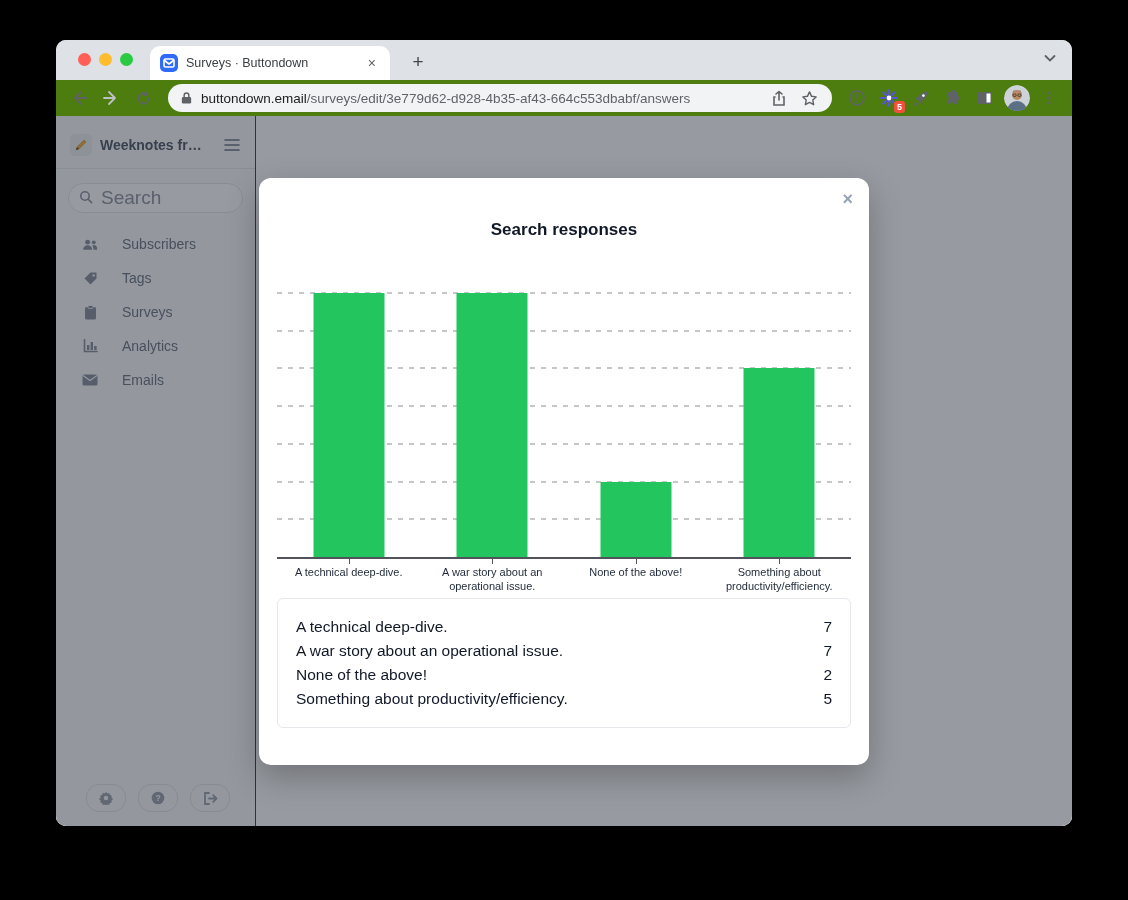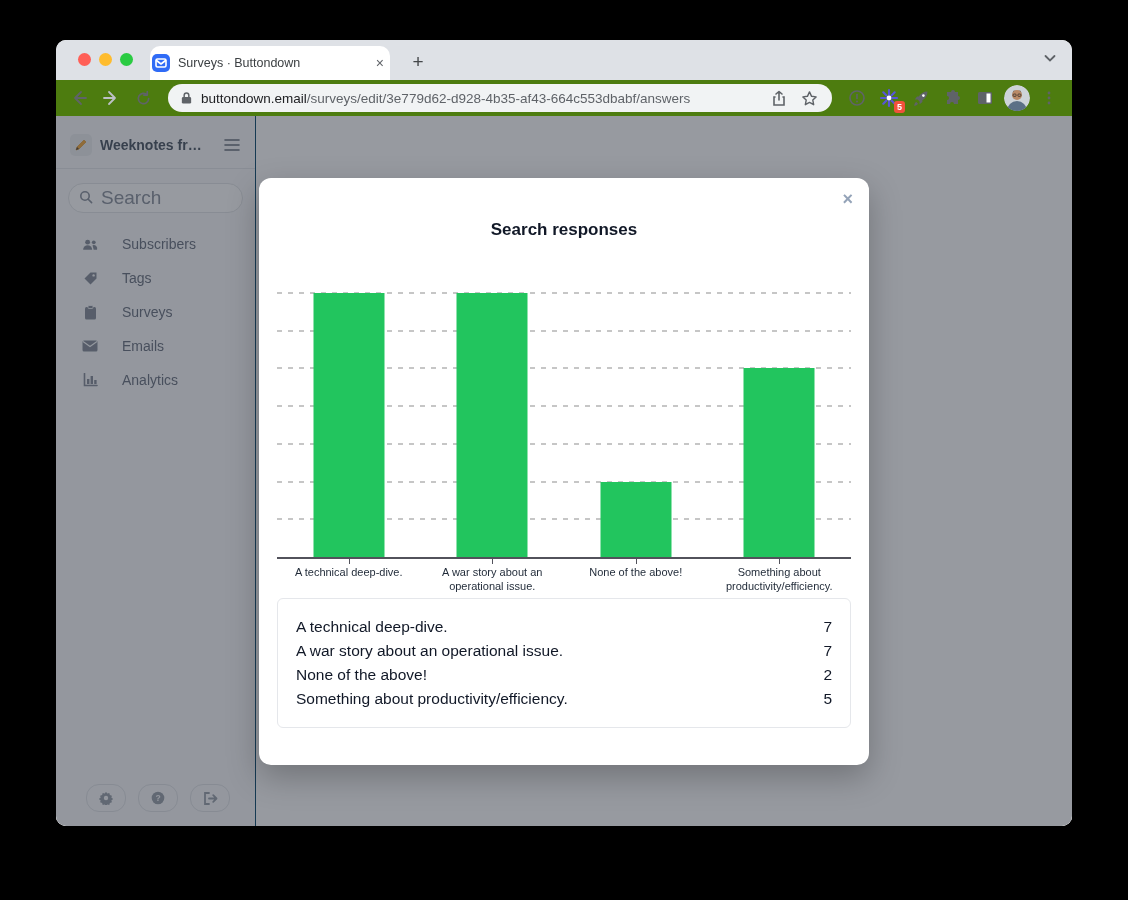--- a/index.html
+++ b/index.html
@@ -7,21 +7,21 @@
        font-family:"Liberation Sans",sans-serif;-webkit-font-smoothing:antialiased;}
   .window{position:absolute;left:56px;top:40px;width:1016px;height:786px;
           border-radius:10px;overflow:hidden;background:#fff;}
 
   
   .tabstrip{position:relative;height:40px;background:#dee1e6;}
   .traffic{position:absolute;top:13px;left:22px;display:flex;gap:8px;}
   .traffic span{width:13px;height:13px;border-radius:50%;display:block;}
   .tl-red{background:#ff5f57;} .tl-yellow{background:#febc2e;} .tl-green{background:#2acb42;}
   .tab{position:absolute;left:94px;top:6px;width:240px;height:34px;background:#fff;
-       border-radius:10px 10px 0 0;display:flex;align-items:center;padding:0 2px;box-sizing:border-box;}
+       border-radius:10px 10px 0 0;display:flex;align-items:center;padding:0 10px;box-sizing:border-box;}
   .tab-title{flex:1;font-size:12.5px;color:#3c4043;white-space:nowrap;overflow:hidden;margin-left:8px;}
   .tab-close{color:#5f6368;font-size:14px;line-height:14px;padding:2px 4px;cursor:default;}
   .newtab{position:absolute;left:348px;top:8px;width:28px;height:28px;border-radius:50%;
           display:flex;align-items:center;justify-content:center;color:#44474a;font-size:19px;}
   .tab-chevron{position:absolute;right:14px;top:10px;color:#5f6368;}
 
   
   .toolbar{height:36px;background:#4d7c0f;display:flex;align-items:center;padding:0 10px;gap:6px;box-sizing:border-box;}
   .navbtn{width:26px;height:26px;display:flex;align-items:center;justify-content:center;color:#5f6368;}
   .navbtn.disabled{color:#bdc1c6;}
@@ -248,37 +248,37 @@
         <span class="ic">
           <svg width="13" height="15" viewBox="0 0 13 15">
               <rect x="1" y="2" width="11" height="12.5" rx="1.5" fill="currentColor"></rect>
               <rect x="4" y="0.5" width="5" height="3" rx="1" fill="currentColor" stroke="#f9fafb" stroke-width="0.8"></rect>
             </svg>
         </span>
         <span>Surveys</span>
       </div>
       <div class="sb-item">
         <span class="ic">
-          <svg width="16" height="12" viewBox="0 0 16 12">
-              <rect x="0.5" y="0.5" width="15" height="11" rx="1.5" fill="currentColor"></rect>
-              <path d="M1 1.5 L8 6.5 L15 1.5" fill="none" stroke="#f9fafb" stroke-width="1.2"></path>
-            </svg>
-        </span>
-        <span>Emails</span>
-      </div>
-      <div class="sb-item">
-        <span class="ic">
           <svg width="15" height="14" viewBox="0 0 15 14">
               <path d="M1.5 0.5 V12.5 H14" fill="none" stroke="currentColor" stroke-width="1.6" stroke-linecap="round"></path>
               <rect x="4" y="6" width="2.4" height="5" fill="currentColor"></rect>
               <rect x="7.6" y="3" width="2.4" height="8" fill="currentColor"></rect>
               <rect x="11.2" y="7" width="2.4" height="4" fill="currentColor"></rect>
             </svg>
         </span>
         <span>Analytics</span>
+      </div>
+      <div class="sb-item">
+        <span class="ic">
+          <svg width="16" height="12" viewBox="0 0 16 12">
+              <rect x="0.5" y="0.5" width="15" height="11" rx="1.5" fill="currentColor"></rect>
+              <path d="M1 1.5 L8 6.5 L15 1.5" fill="none" stroke="#f9fafb" stroke-width="1.2"></path>
+            </svg>
+        </span>
+        <span>Emails</span>
       </div>
 
       <div class="sb-footer">
         <span class="sb-pill">
           <svg width="14" height="14" viewBox="0 0 14 14">
               <path d="M7 0.8 l1.2 1.8 2.1 -0.5 0.6 2 2 0.6 -0.5 2.1 1.8 1.2 -1.8 1.2 0.5 2.1 -2 0.6 -0.6 2 -2.1 -0.5 -1.2 1.8 -1.2 -1.8 -2.1 0.5 -0.6 -2 -2 -0.6 0.5 -2.1 -1.8 -1.2 1.8 -1.2 -0.5 -2.1 2 -0.6 0.6 -2 2.1 0.5 Z" fill="currentColor"></path>
               <circle cx="7" cy="7" r="2.2" fill="#f9fafb"></circle>
             </svg>
         </span>
         <span class="sb-pill">

